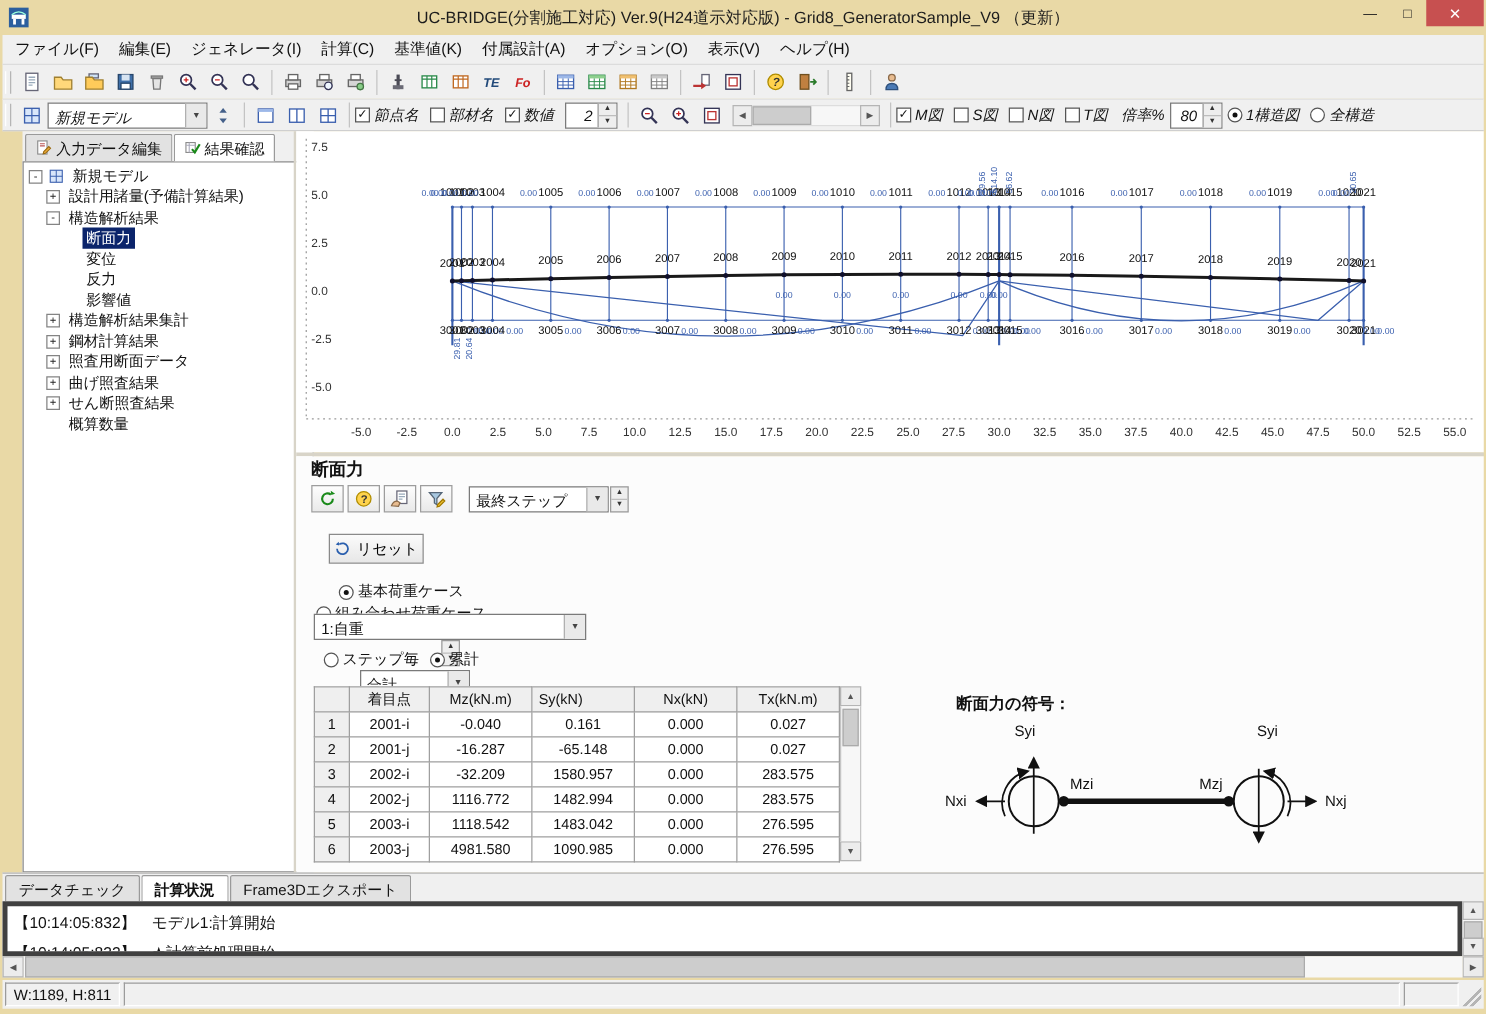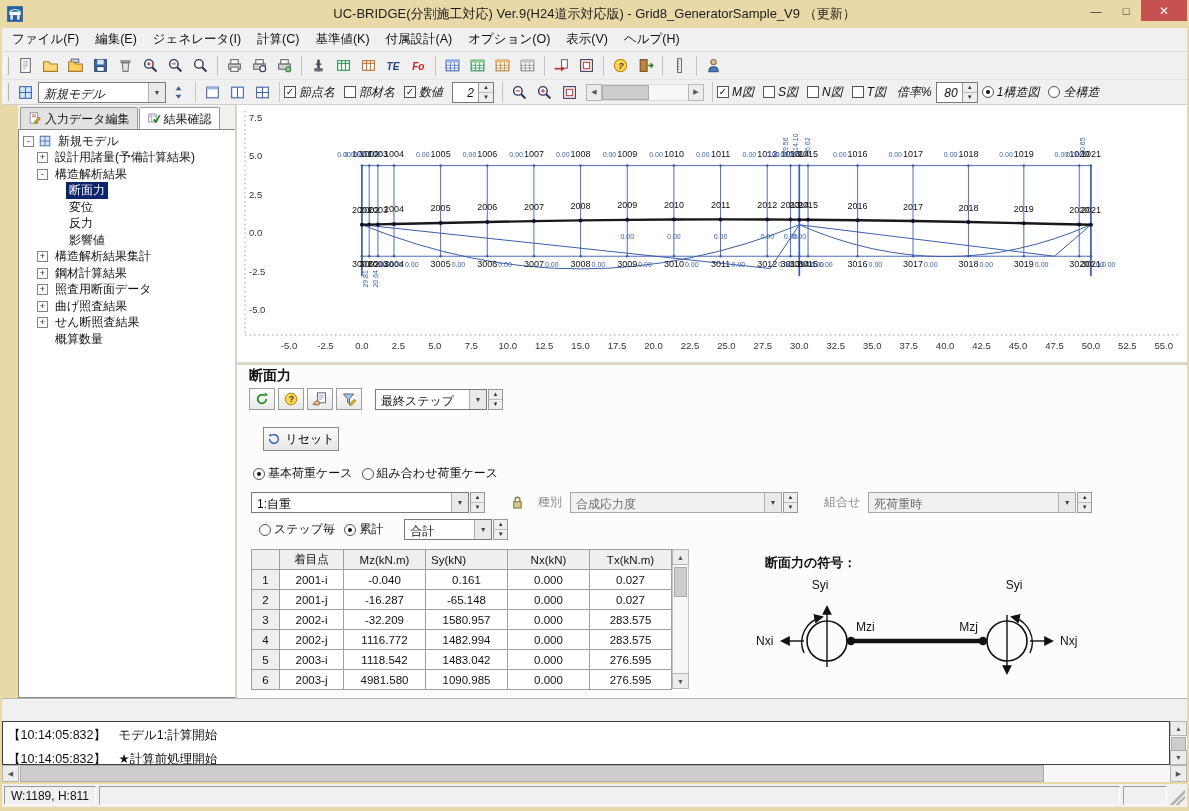--- a/index.html
+++ b/index.html
@@ -86,21 +86,21 @@
 text.vlabel{font-size:7px;fill:#3a5fae;}
 .hsplit{position:absolute;left:237px;top:362px;width:950px;height:3px;background:#d8d4c8;}
 
 
 .force-panel{position:absolute;left:237px;top:365px;width:950px;height:333px;background:#fcfcfc;font-size:12px;}
 .force-title{position:absolute;left:12px;top:2px;font-size:14px;font-weight:bold;}
 .force-toolbar{position:absolute;left:12px;top:22px;display:flex;align-items:center;height:24px;}
 .force-toolbar .combo{margin-left:10px;}
 .reset-btn{position:absolute;left:26px;top:62px;width:76px;height:24px;border:1px solid #8a8a8a;background:linear-gradient(#fbfbfb,#e7e7e7);font-size:12px;display:flex;align-items:center;justify-content:center;gap:4px;font-family:inherit;}
 .reset-btn svg{width:14px;height:14px;}
-.row-abs{position:absolute;display:flex;align-items:center;}
+.row-abs{position:absolute;display:flex;align-items:center;flex-direction:column;}
 .glabel{color:#8a8a8a;white-space:nowrap;}
 .table-wrap{position:absolute;left:14px;top:184px;display:flex;}
 table.grid{border-collapse:collapse;background:#fff;}
 .grid th,.grid td{border:1px solid #9f9f9f;height:20px;font-weight:normal;font-size:11.5px;padding:0 5px;white-space:nowrap;}
 .grid th{background:#efefef;}
 .grid td.rowno{background:#efefef;text-align:center;min-width:28px;padding:0 4px;}
 .grid td.pt{text-align:center;min-width:64px;}
 .grid td.num{text-align:center;min-width:82px;}
 .tbl-scroll{width:17px;height:140px;display:flex;flex-direction:column;}
 .tbl-scroll .sb-btn{height:16px;width:100%;}
@@ -111,21 +111,21 @@
 .scirc{fill:none;stroke:#111;stroke-width:1.6;}
 .sbar{stroke:#111;stroke-width:4.5;}
 .sarrow{stroke:#111;stroke-width:1.4;fill:none;}
 .slabel{font-size:12px;fill:#111;font-family:"Liberation Sans","DejaVu Sans",sans-serif;}
 
 
 .bottom-panel{position:absolute;left:2px;top:698px;width:1185px;height:67px;background:#f0f0f0;border-top:1px solid #b5b5b5;}
 .bottom-tabs{display:flex;height:22px;padding:1px 0 0 2px;}
 .btab{padding:3px 10px 0;font-size:12px;border:1px solid #9a9a9a;border-bottom:none;background:#e2e2e2;border-radius:2px 2px 0 0;margin-right:1px;white-space:nowrap;}
 .btab.active{background:#fff;font-weight:bold;}
-.log{position:absolute;left:0;top:22px;right:17px;bottom:0;background:#fff;border:1px solid #404040;overflow:hidden;padding:2px 5px;font-size:12.5px;}
+.log{position:absolute;left:0;top:22px;right:17px;bottom:0;background:#fff;border:4px solid #404040;overflow:hidden;padding:2px 5px;font-size:12.5px;}
 .log-line{height:24px;line-height:22px;white-space:nowrap;}
 .log-vscroll{position:absolute;right:0;top:22px;width:17px;bottom:0;display:flex;flex-direction:column;}
 .log-vscroll .sb-btn{height:15px;width:100%;}
 .log-vscroll .sb-track{flex:1;}
 .log-vscroll .sb-thumb{left:1px;right:1px;top:1px;height:14px;}
 .hscroll{position:absolute;left:2px;top:765px;width:1185px;height:17px;display:flex;}
 .hscroll .sb-btn{width:17px;height:100%;}
 .hscroll .sb-track{flex:1;}
 .hscroll .sb-thumb{left:1px;top:0;bottom:0;width:89%;}
 
@@ -999,20 +999,25 @@
     <text x="68" y="16" class="slabel" text-anchor="middle">Syi</text>
     <text x="262" y="16" class="slabel" text-anchor="middle">Syi</text>
     <text x="4" y="72" class="slabel">Nxi</text>
     <text x="308" y="72" class="slabel">Nxj</text>
     <text x="104" y="58" class="slabel">Mzi</text>
     <text x="226" y="58" class="slabel" text-anchor="end">Mzj</text>
   </svg>
 </div>
 
 <div class="bottom-panel">
+  <div id="bottom-tabs" class="bottom-tabs">
+      <div class="btab">データチェック</div>
+      <div class="btab active">計算状況</div>
+      <div class="btab">Frame3Dエクスポート</div>
+    </div>
   <div id="log" class="log">
       <div class="log-line">【10:14:05:832】　モデル1:計算開始</div>
       <div class="log-line">【10:14:05:832】　★計算前処理開始</div>
     </div>
   <div class="log-vscroll">
     <div class="sb-btn">▲</div>
     <div class="sb-track">
         <div class="sb-thumb"></div>
       </div>
     <div class="sb-btn">▼</div>

